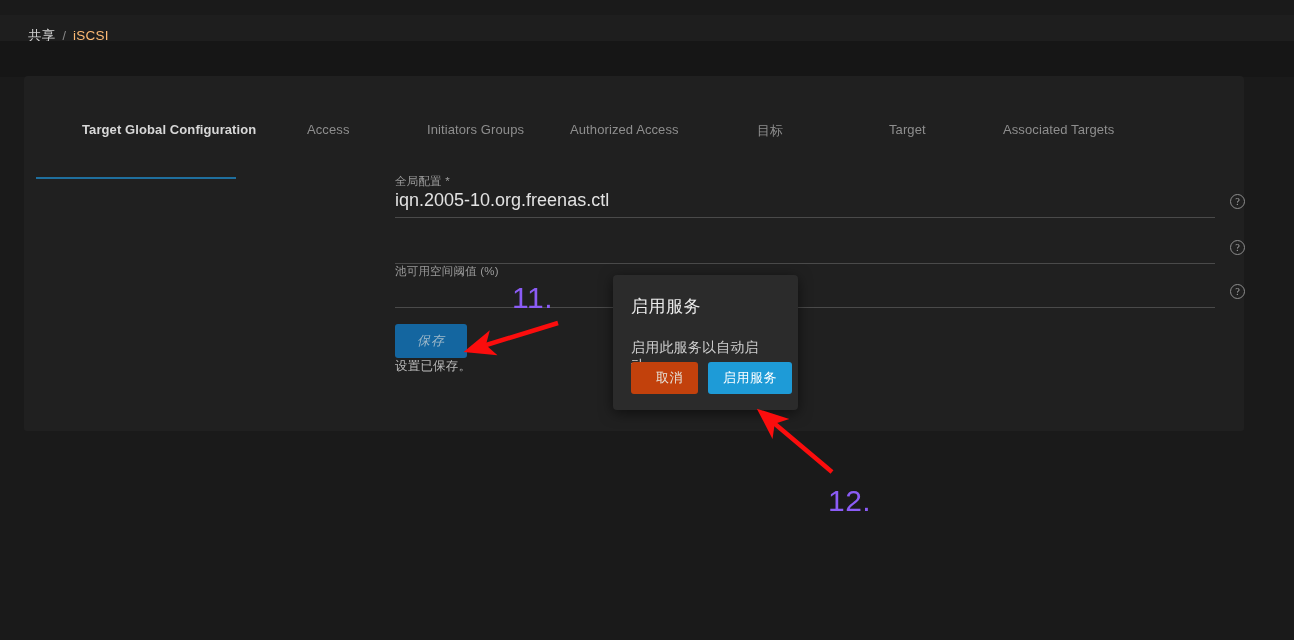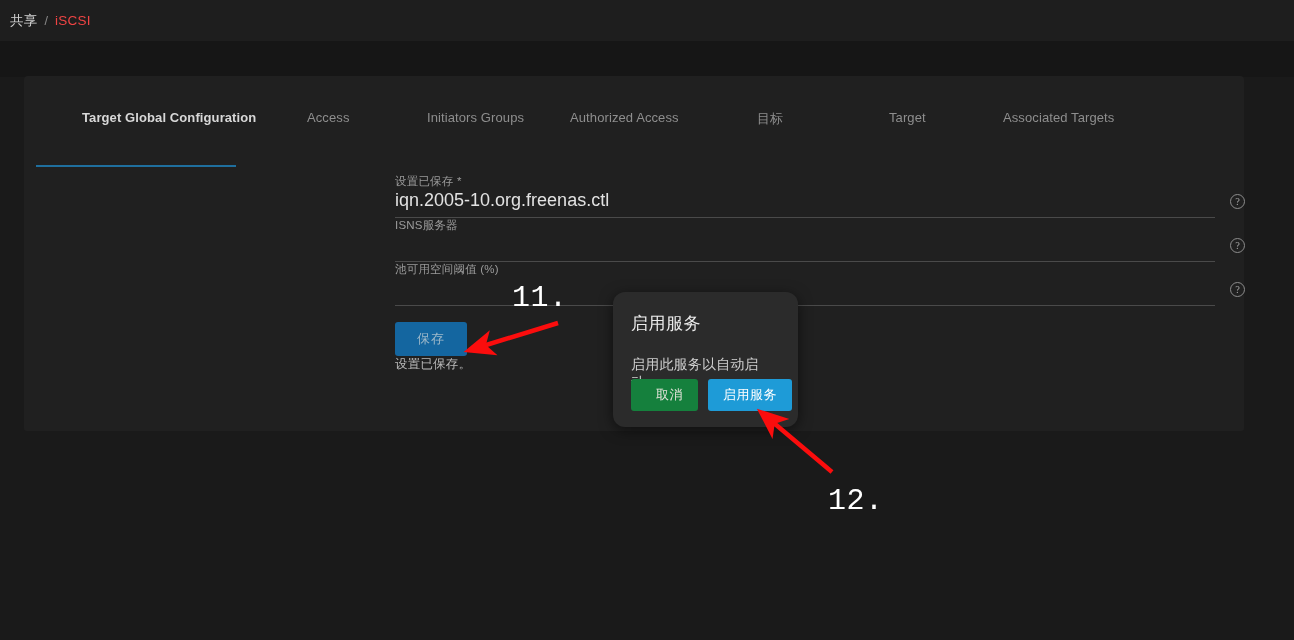--- a/index.html
+++ b/index.html
@@ -6,44 +6,44 @@
   html, body {
     width:1294px; height:640px;
     background:#1a1a1a;
     font-family:"Liberation Sans", sans-serif;
     overflow:hidden;
   }
   #root { position:relative; width:1294px; height:640px; background:#1a1a1a; }
 
   
   .topbar {
-    position:absolute; left:0; top:0; width:1294px; height:41px;
+    position:absolute; left:0; top:15px; width:1294px; height:41px;
     background:#1e1e1e;
     display:flex; align-items:center;
-    padding-left:10px;
-  }
-  .crumb { font-size:13.5px; color:#ef4444; letter-spacing:.2px; }
+    padding-left:28px;
+  }
+  .crumb { font-size:13.5px; color:#fdba74; letter-spacing:.2px; }
   .crumb.sep { color:#8a8a8a; margin:0 7px; font-size:12.5px; }
   .crumb.link { color:#d2d2d2; }
 
   .subbar {
     position:absolute; left:0; top:41px; width:1294px; height:36px;
     background:#161616;
   }
 
   
   .card {
     position:absolute; left:24px; top:76px; width:1220px; height:355px;
     background:#202020;
     border-radius:4px 4px 3px 3px;
   }
 
   
   .tabs {
-    position:absolute; left:0; top:0; width:1220px; height:90px;
+    position:absolute; left:0; top:12px; width:1220px; height:90px;
   }
   .tab {
     position:absolute; top:34px;
     font-size:13px; color:#8e8e8e; white-space:nowrap;
     letter-spacing:.1px;
   }
   .tab.active { color:#d8d8d8; font-weight:bold; }
   .tab-underline {
     position:absolute; left:12px; top:89px; width:200px; height:2px;
     background:#1f6f9e;
@@ -81,58 +81,59 @@
 
   .save-row { margin-top:16px; }
   .save-btn {
     display:inline-block;
     background:#1466a0; color:#9db8c9;
     border:none; border-radius:3px;
     font-size:13px; font-family:"Liberation Sans", sans-serif;
     padding:8px 22px;
     letter-spacing:1px;
     cursor:default;
+    font-style:italic;
   }
   .saved-note {
     font-size:12.5px; color:#b9b9b9; letter-spacing:.2px;
   }
 
   
   .dialog {
-    position:absolute; left:613px; top:292px; width:185px; height:135px;
+    position:absolute; left:613px; top:275px; width:185px; height:135px;
     background:#2b2b2b;
-    border-radius:12px;
+    border-radius:4px;
     box-shadow:0 3px 14px rgba(0,0,0,.55);
     padding:20px 18px 0 18px;
   }
   .dialog-title {
     font-size:17px; color:#ececec; letter-spacing:.5px;
   }
   .dialog-msg {
     margin-top:21px;
     font-size:14px; color:#cfcfcf; letter-spacing:.2px;
   }
   .dialog-actions {
     position:absolute; left:18px; bottom:16px;
     display:flex; gap:10px;
   }
   .btn {
     border:none; border-radius:3px;
     font-size:13px; font-family:"Liberation Sans", sans-serif;
     padding:7px 15px; cursor:pointer; letter-spacing:.5px;
   }
-  .btn-cancel { background:#15803d; color:#e6e4dc;padding-left:25px; }
+  .btn-cancel { background:#c2410c; color:#e6e4dc;padding-left:25px; }
   .btn-confirm { background:#1e9bd7; color:#ffffff; }
 
   
   .anno {
     position:absolute;
-    color:#ffffff;
+    color:#8b5cf6;
     font-size:30px;
-    font-family:Liberation Mono, monospace;
+    font-family:Liberation Sans, sans-serif;
     letter-spacing:.5px;
   }
   .anno-11 { left:512px; top:281px; }
   .anno-12 { left:828px; top:484px; }
   svg.arrows {
     position:absolute; left:0; top:0; width:1294px; height:640px;
     pointer-events:none;
   }
 </style>
 </head>
@@ -157,28 +158,27 @@
       <div class="tab" style="left:546px">Authorized Access</div>
       <div class="tab" style="left:733px">目标</div>
       <div class="tab" style="left:865px">Target</div>
       <div class="tab" style="left:979px">Associated Targets</div>
       <div class="tab-underline"></div>
     </div>
 
     <div class="form">
 
       <div class="field">
-        <div class="field-label"><span>设置已保存</span> <span class="req">*</span></div>
+        <div class="field-label"><span>全局配置</span> <span class="req">*</span></div>
         <div class="field-value">iqn.2005-10.org.freenas.ctl</div>
         <div class="field-rule"></div>
         <div class="help-icon">?</div>
       </div>
 
       <div class="field">
-        <div class="field-label"><span>ISNS服务器</span></div>
         <div class="field-value"></div>
         <div class="field-rule"></div>
         <div class="help-icon">?</div>
       </div>
 
       <div class="field">
         <div class="field-label"><span>池可用空间阈值 (%)</span></div>
         <div class="field-value"></div>
         <div class="field-rule"></div>
         <div class="help-icon">?</div>

